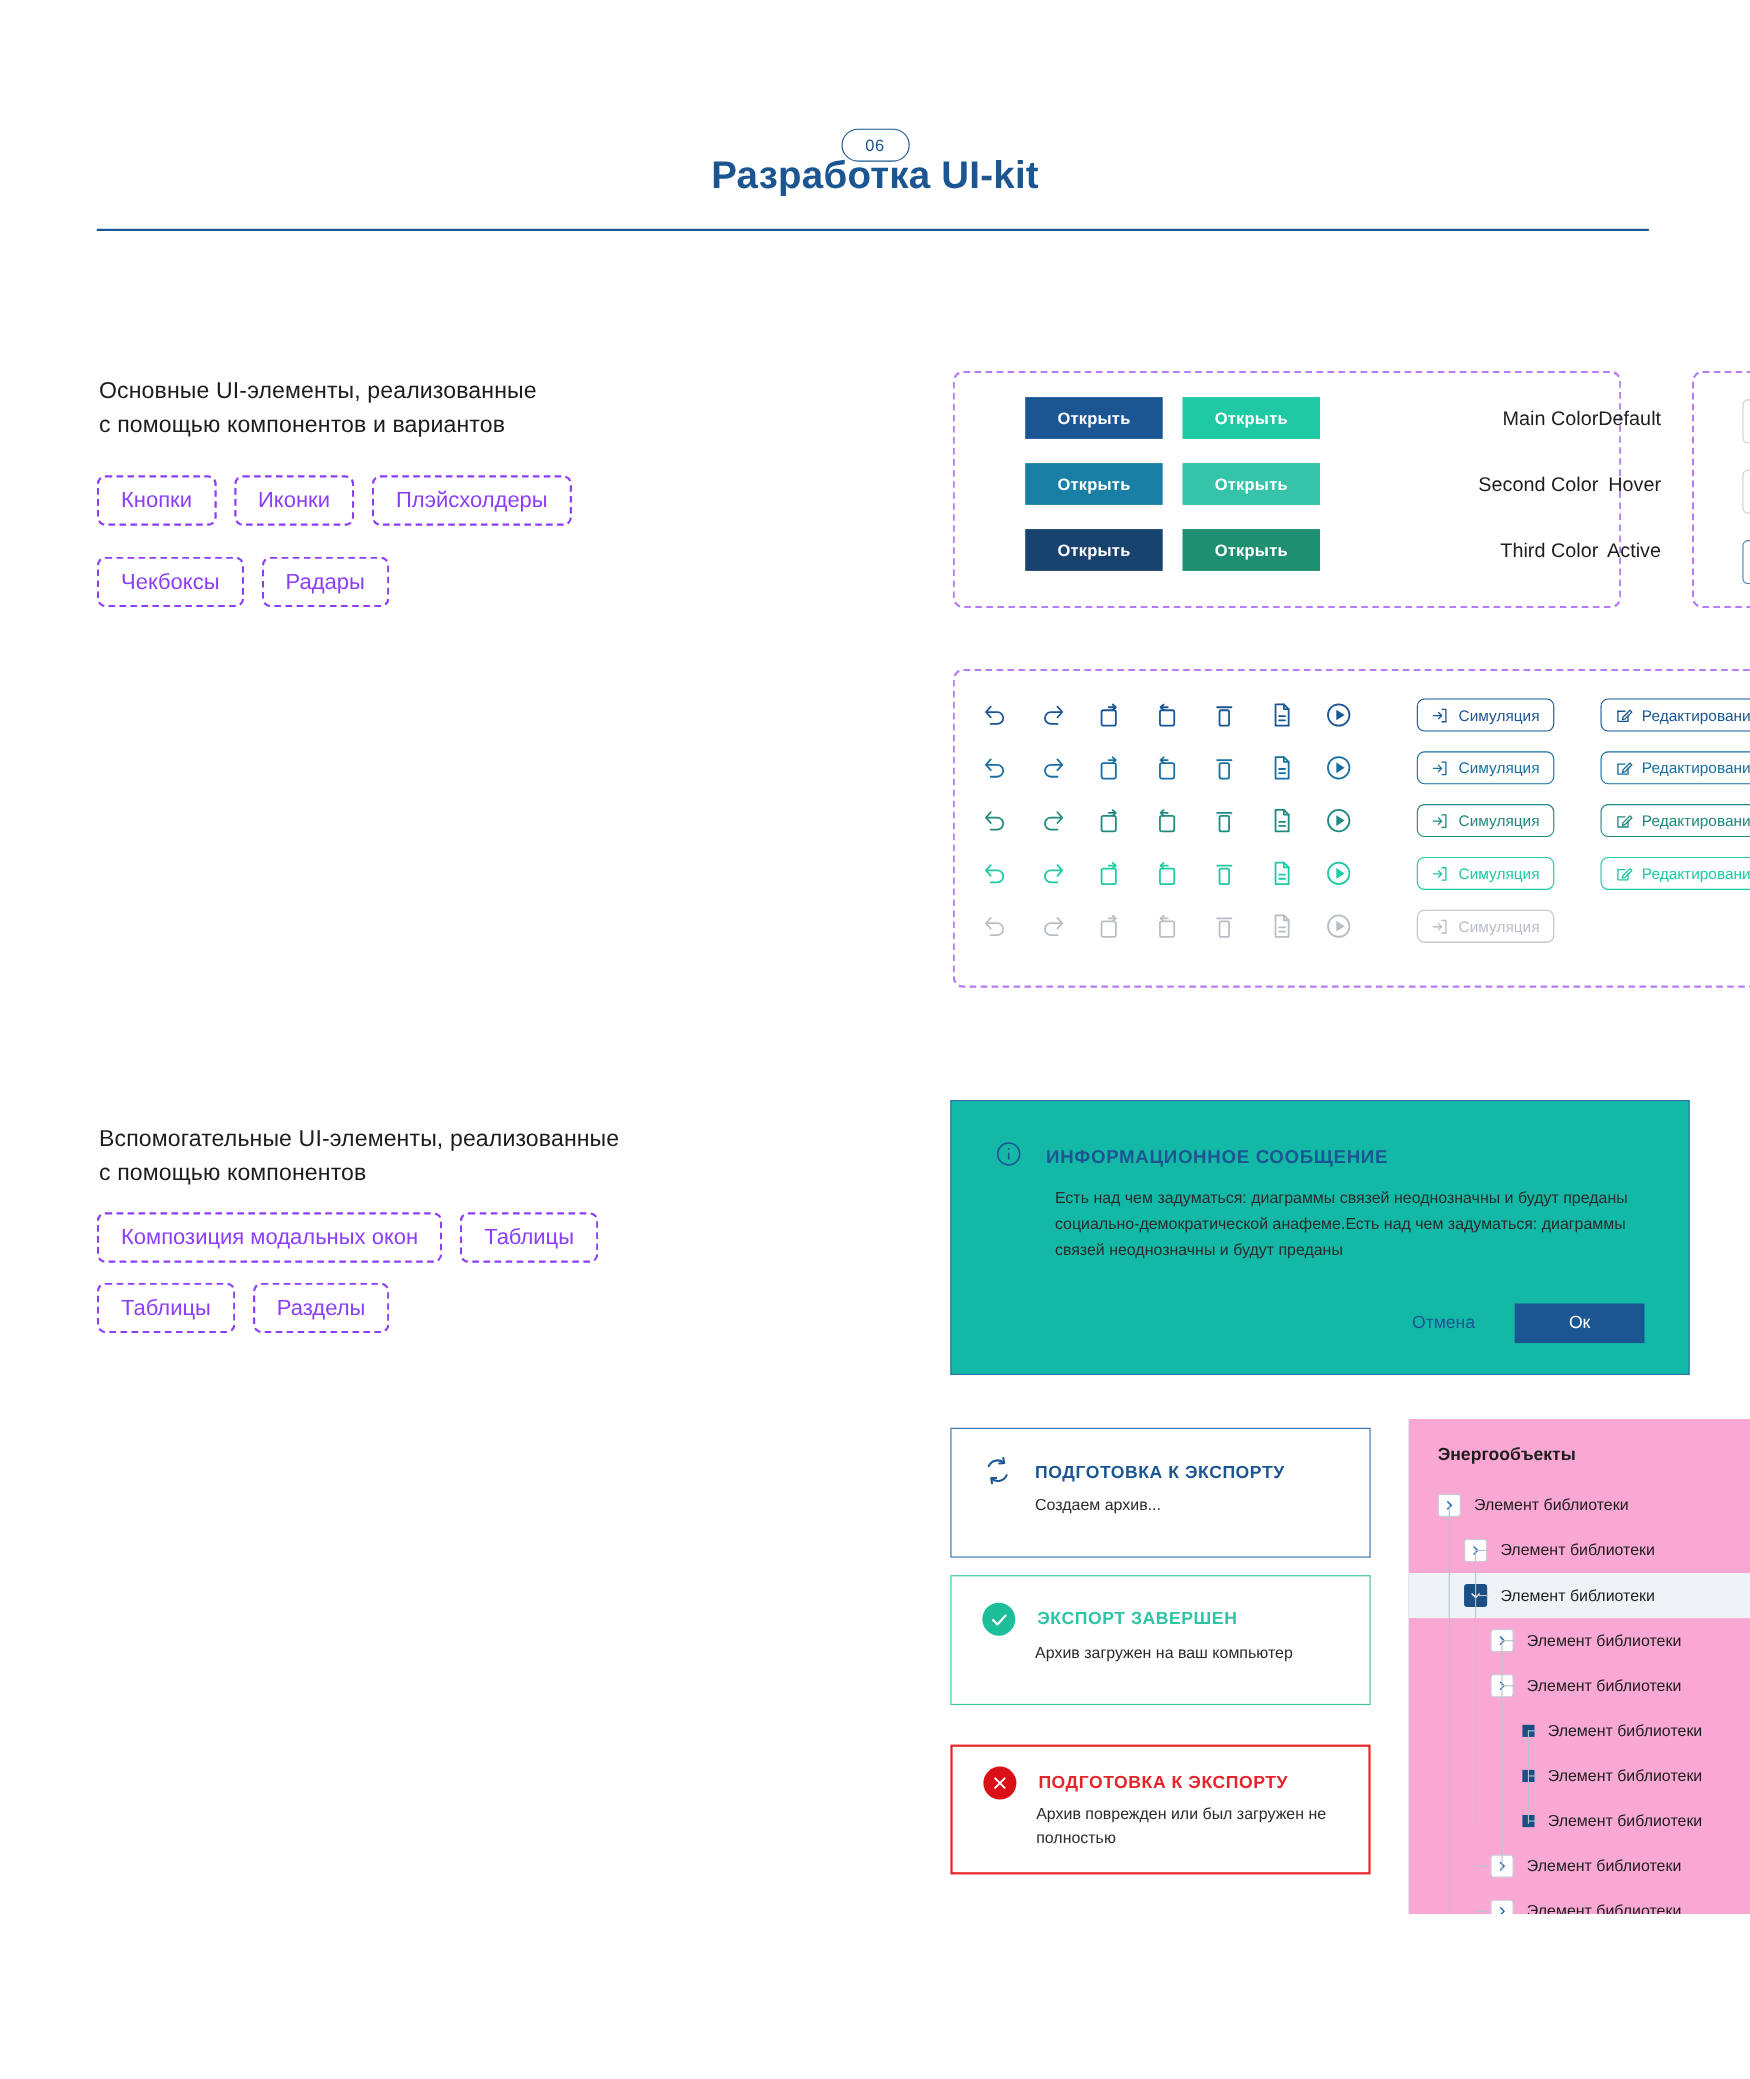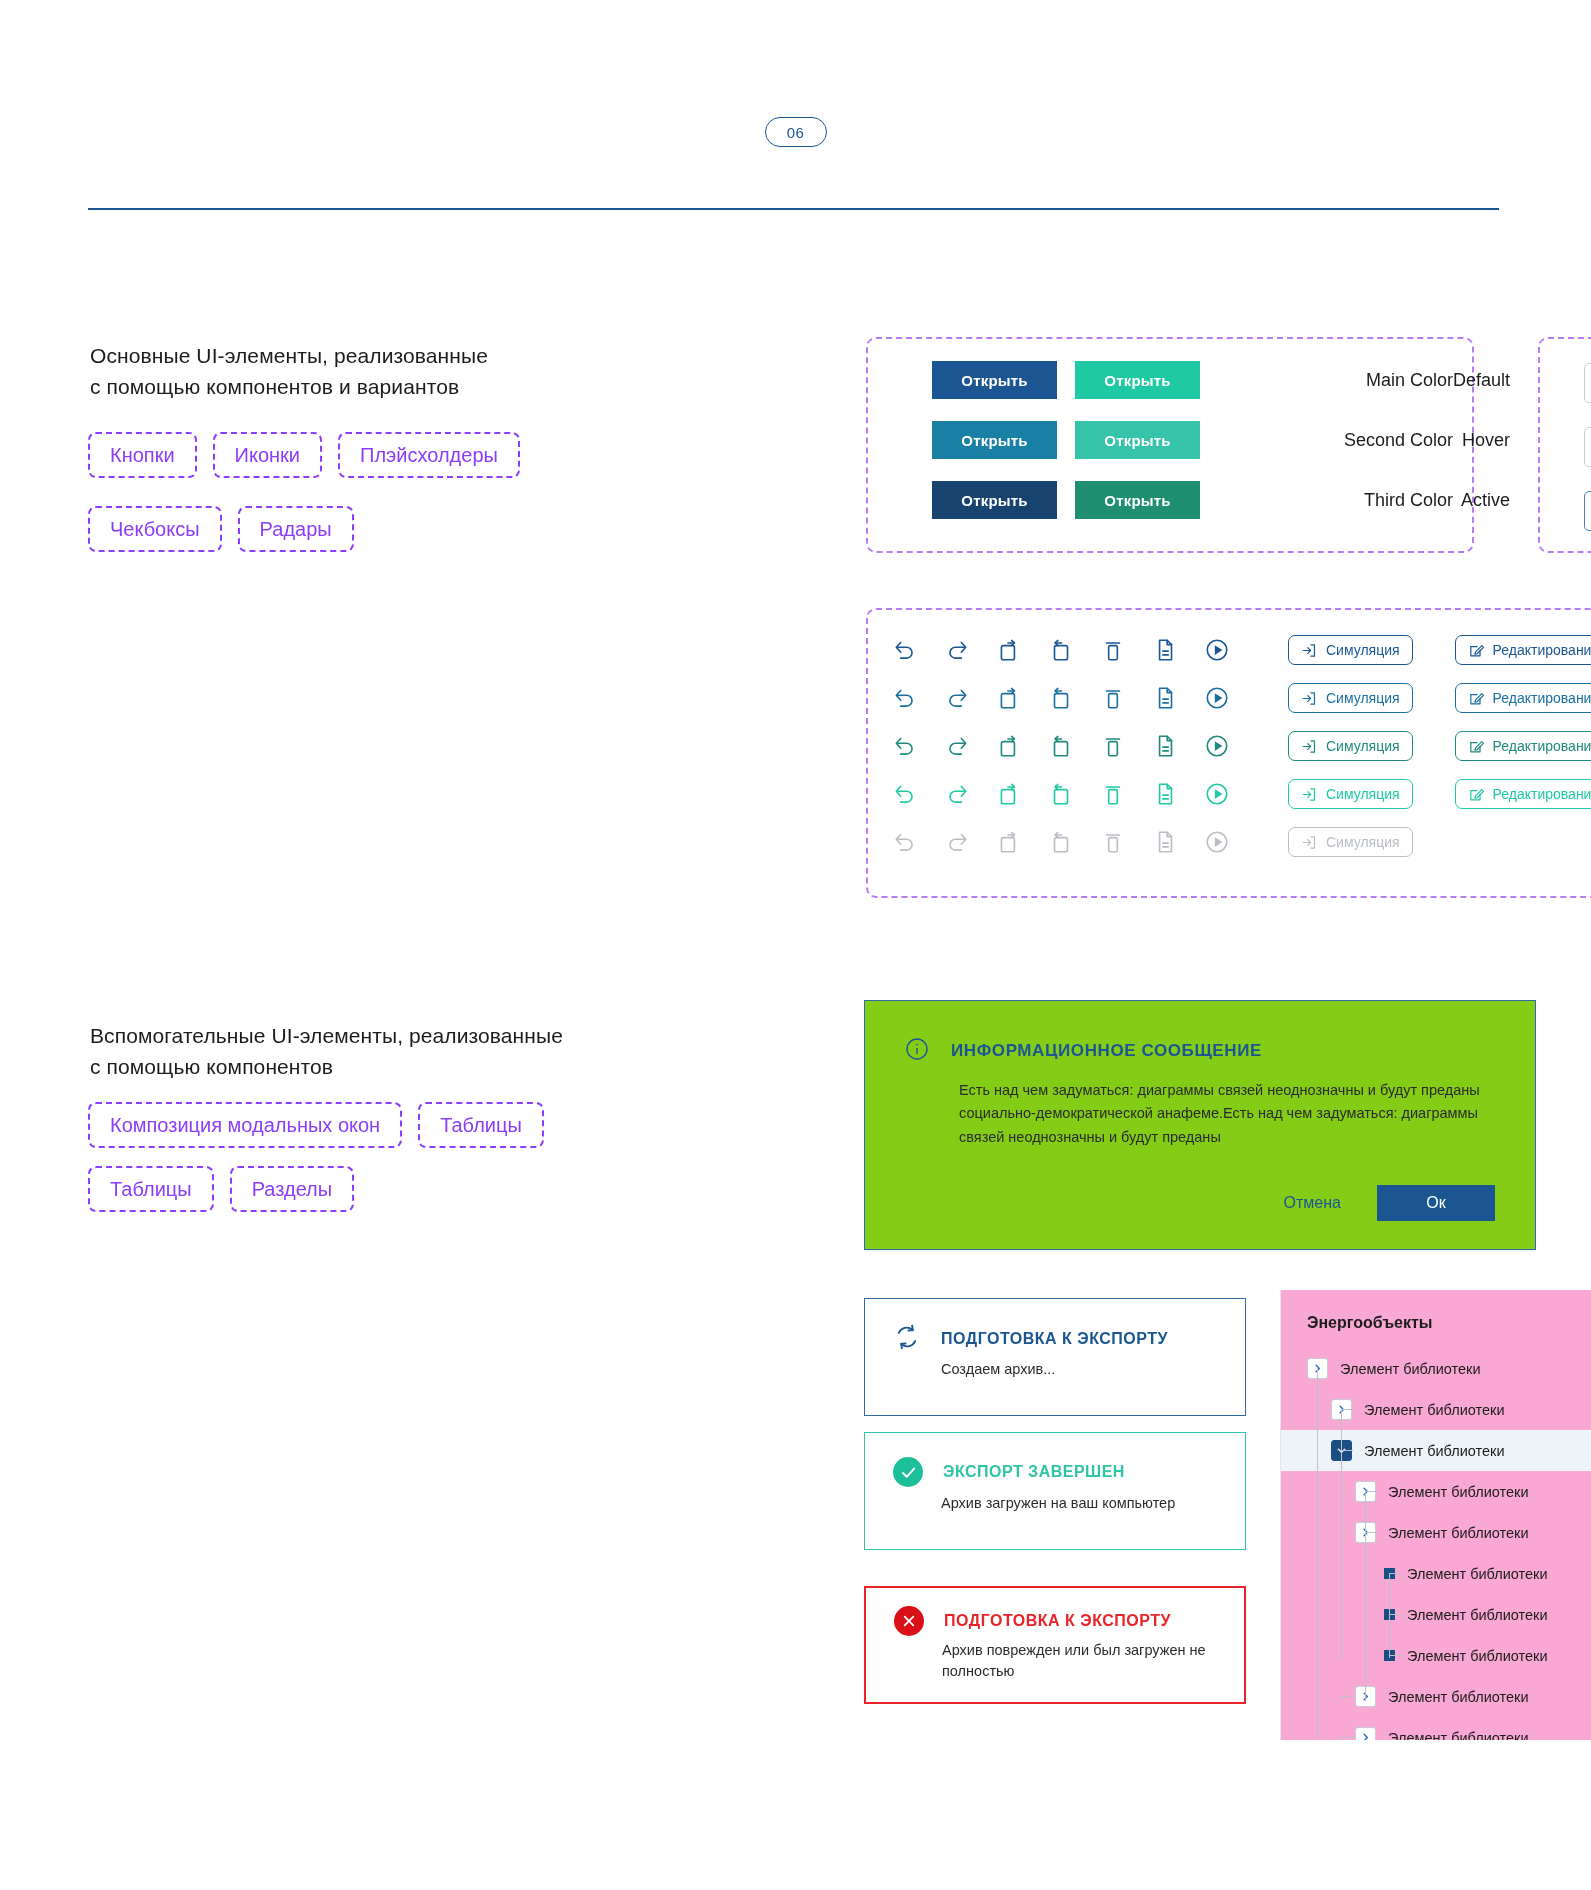--- a/index.html
+++ b/index.html
@@ -89,21 +89,21 @@
     display: flex; align-items: center; gap: 8px;
     border: 1.6px solid currentColor; border-radius: 7px;
     height: 30px; padding: 0 12px; font-size: 14px; white-space: nowrap;
   }
   .pill svg { width: 17px; height: 17px; flex: 0 0 auto; }
   .pill-gap { width: 6px; }
 
   
   .modal {
     position: absolute; left: 864px; top: 1000px; width: 672px; height: 250px;
-    border: 1.6px solid #2d6ca8; background: #84cc16;
+    border: 1.6px solid #2d6ca8; background: #14b8a6;
   }
   .modal-head {
     position: absolute; left: 40px; top: 36px; display: flex;
     align-items: center; gap: 22px;
   }
   .modal-title {
     font-size: 17px; font-weight: bold; color: #1b5693; letter-spacing: .6px;
   }
   .modal-body {
     position: absolute; left: 94px; top: 78px; width: 536px;
@@ -182,20 +182,21 @@
   }
 </style>
 </head>
 <body>
 
 <div class="page">
 
   <div class="hdr-badge">
     <span>06</span>
   </div>
+  <div class="hdr-title">Разработка UI-kit</div>
   <div class="hdr-rule"></div>
 
   <div class="lead l1">
     <div>Основные UI-элементы, реализованные</div>
     <div>с помощью компонентов и вариантов</div>
   </div>
   <div class="tagrow t1">
     <span class="tag">Кнопки</span>
     <span class="tag">Иконки</span>
     <span class="tag">Плэйсхолдеры</span>

